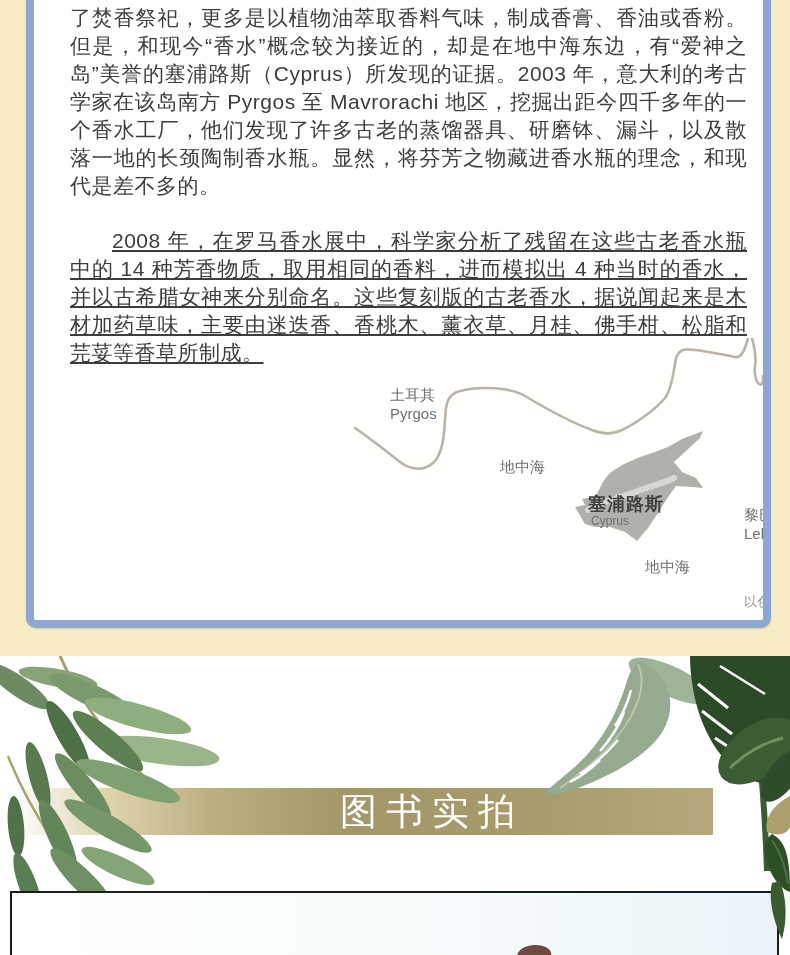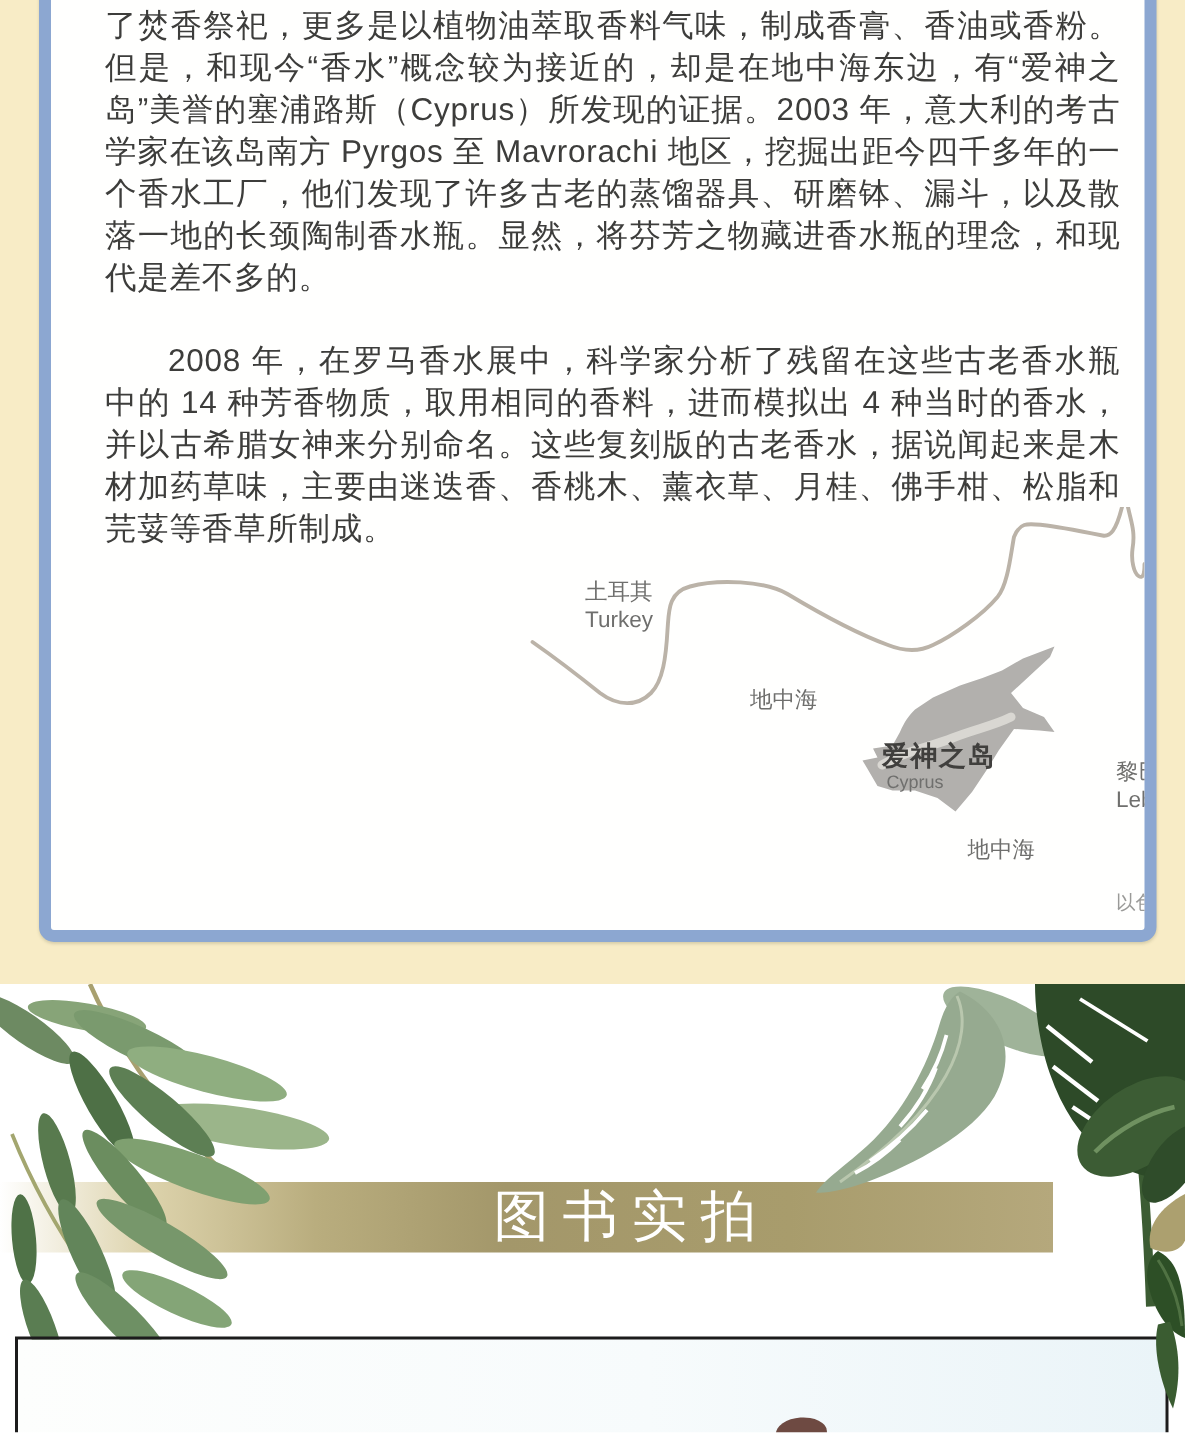--- a/index.html
+++ b/index.html
@@ -22,41 +22,41 @@
     box-shadow:0 1px 2px rgba(120,120,90,.25);
   }
   .page-inner{
     position:relative;width:100%;height:100%;
     padding:26px 16px 0 36px;box-sizing:border-box;
   }
   .page-inner p{
     margin:0;font-size:21px;line-height:28px;color:#3d3d3b;
     text-align:justify;letter-spacing:.5px;
   }
-  .page-inner p.indent{margin-top:27px;text-indent:2em;}
+  .page-inner p.indent{margin-top:27px;text-indent:2em;text-decoration:underline;}
   
   .map{
     position:absolute;left:296px;top:360px;width:433px;height:272px;
   }
   .map svg{position:absolute;left:0;top:0;}
   .map-label{position:absolute;white-space:nowrap;color:#6f6f6d;line-height:1.25;}
   .lbl-turkey{left:60px;top:48px;font-size:15px;}
   .lbl-sea1{left:170px;top:120px;font-size:15px;}
   .lbl-cyprus-cn{left:258px;top:155px;font-size:18px;font-weight:bold;color:#403f3d;letter-spacing:1px;}
   .lbl-cyprus-en{left:261px;top:176px;font-size:12px;}
   .lbl-lebanon{left:414px;top:168px;font-size:15px;}
   .lbl-sea2{left:315px;top:220px;font-size:15px;}
   .lbl-partial{left:414px;top:256px;font-size:13px;color:#9a9a98;}
   
   .photo-section{
     position:absolute;left:0;top:656px;width:790px;height:299px;
     background:#ffffff;
   }
   .banner{
-    position:absolute;left:0;top:132px;width:702px;height:47px;
+    position:absolute;left:11px;top:132px;width:702px;height:47px;
     background:linear-gradient(90deg,
       rgba(255,255,255,0) 0%, #ddd3ac 14%, #b9ad7e 30%,
       #a3976a 48%, #a89c6c 75%, #b5a87c 100%);
     display:flex;align-items:center;justify-content:center;
     z-index:1;
   }
   .banner-inner{display:flex;align-items:center;gap:26px;transform:translateX(70px);}
   .banner-title{
     font-family:"Liberation Serif","DejaVu Serif",serif;
     font-size:37px;color:#ffffff;letter-spacing:9px;font-weight:400;
@@ -111,24 +111,24 @@
                      C273,143 276,139 280,135 L292,127 L310,119 L325,114
                      L338,109 L352,101 L373,93 L370,100 L344,124
                      L352,134 L366,140 L373,150 L363,149 L346,148
                      L336,162 L328,175 L318,190 L307,203 L295,194
                      L280,189 L265,189 L255,186 Z" fill="#b2b0ad"></path>
 
             <path d="M258,172 C275,162 290,160 305,154 C320,148 332,146 344,140" fill="none" stroke="#dddbd6" stroke-width="6" stroke-linecap="round" opacity="0.9"></path>
           </svg>
           <div class="map-label lbl-turkey">
             <span>土耳其</span><br>
-            <span>Turkey</span>
+            <span>Pyrgos</span>
           </div>
           <div class="map-label lbl-sea1">地中海</div>
-          <div class="map-label lbl-cyprus-cn">爱神之岛</div>
+          <div class="map-label lbl-cyprus-cn">塞浦路斯</div>
           <div class="map-label lbl-cyprus-en">Cyprus</div>
           <div class="map-label lbl-lebanon">
             <span>黎巴嫩</span><br>
             <span>Leba</span>
           </div>
           <div class="map-label lbl-sea2">地中海</div>
           <div class="map-label lbl-partial">以色</div>
         </div>
       </div>
     </div>

